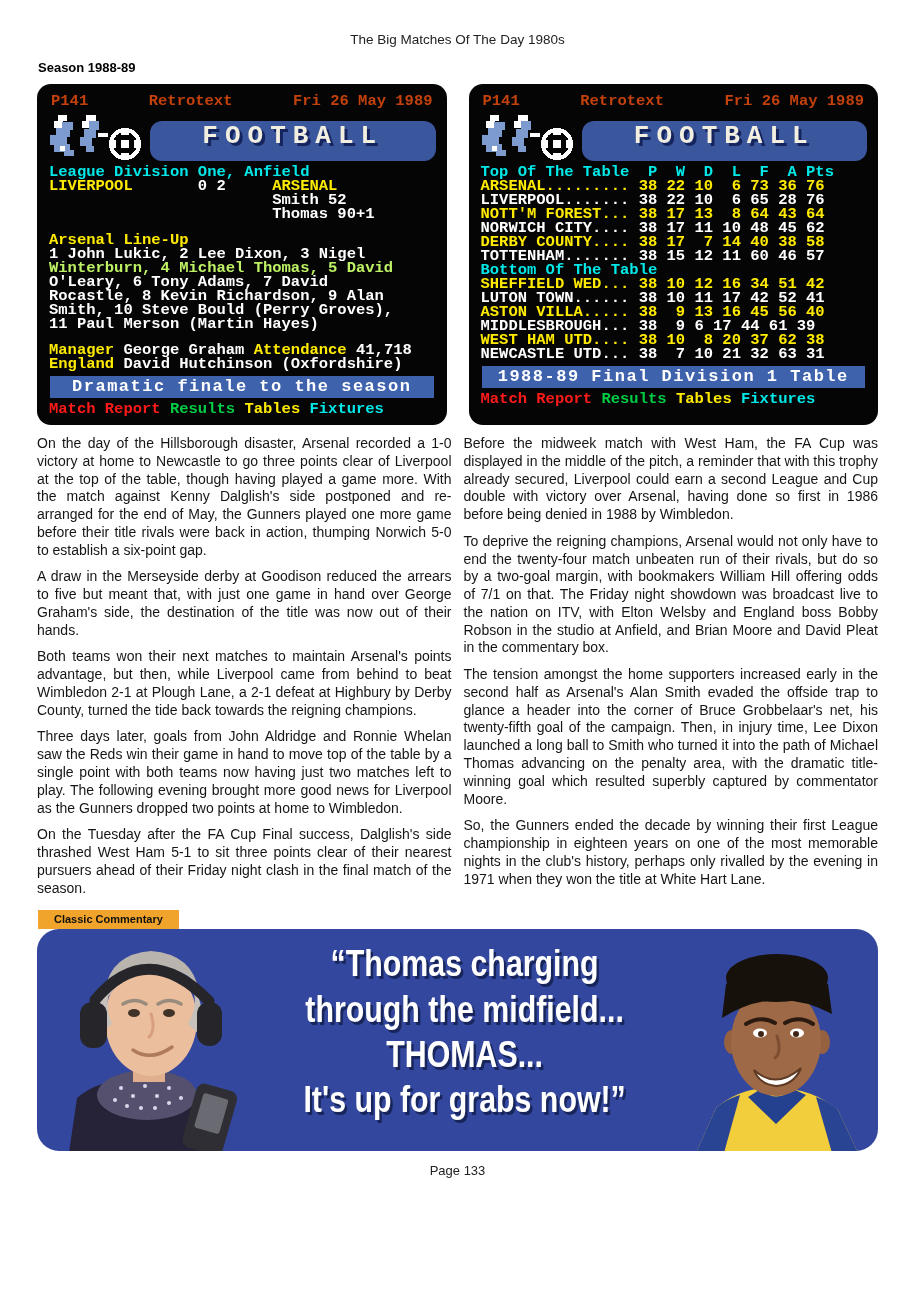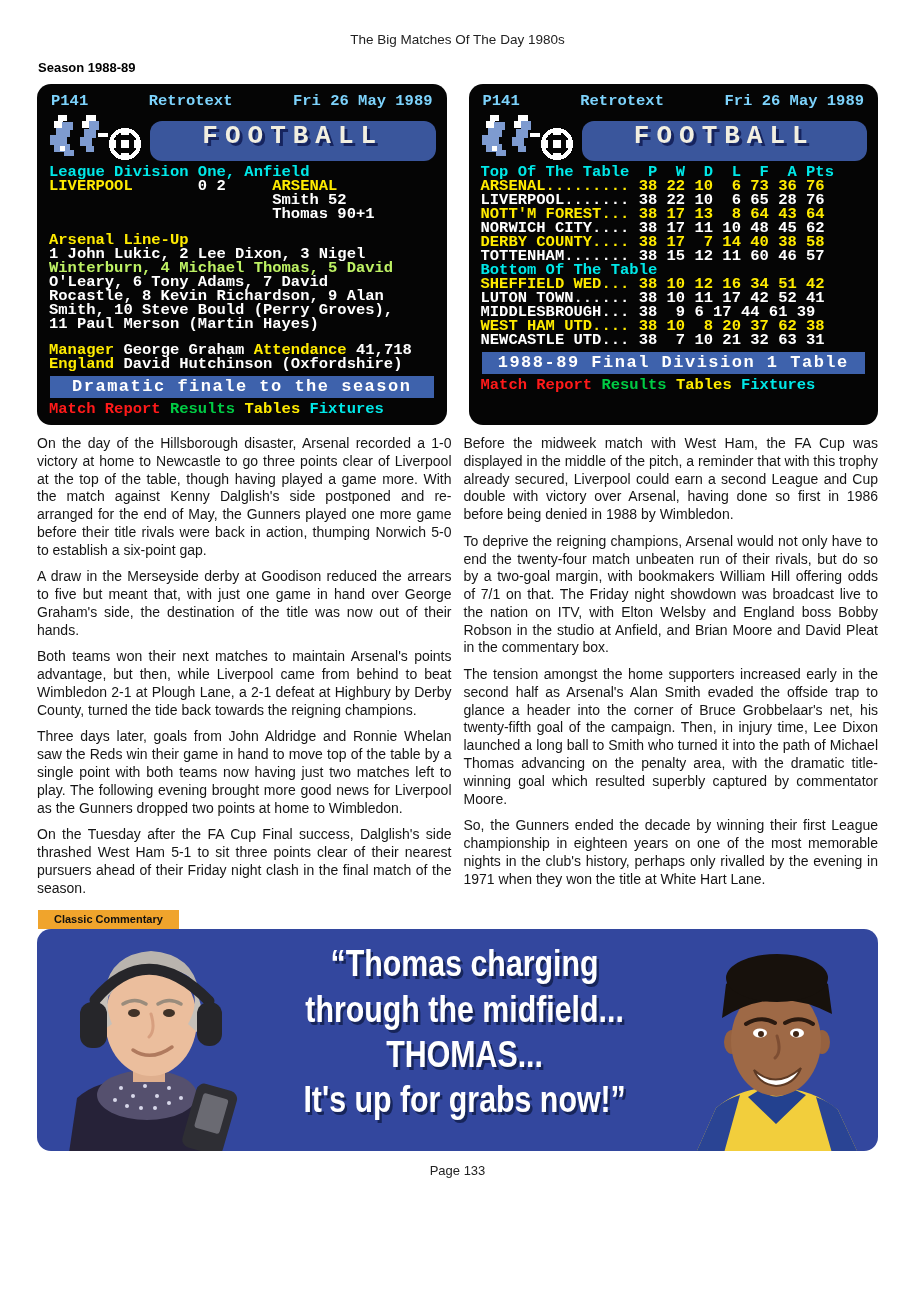--- a/index.html
+++ b/index.html
@@ -12,21 +12,21 @@
   .season-title{font-size:13px;font-weight:bold;margin:13px 0 9px 38px;color:#000;}
 
   
   .screens{display:flex;gap:22px;margin:0 37px;align-items:stretch;}
   .teletext{
     flex:1;background:#050505;border-radius:14px;padding:7px 11px 9px;
     box-sizing:border-box;overflow:hidden;
   }
   .tt-header{
     display:flex;justify-content:space-between;align-items:center;
-    font:700 15.5px "Liberation Mono",monospace;color:#7dd3fc;padding:1px 3px 2px;
+    font:700 15.5px "Liberation Mono",monospace;color:#c2410c;padding:1px 3px 2px;
     white-space:pre;
   }
   .tt-logo-row{display:flex;align-items:flex-end;height:48px;margin:1px 0 4px;}
   .tt-logo{flex:0 0 auto;margin-right:2px;}
   .tt-banner{
     flex:1;height:40px;line-height:40px;background:#3A569C;color:#F2EFE0;
     font:700 26px "Liberation Mono",monospace;letter-spacing:7px;text-align:center;
     text-shadow:3px 3px 0 #16245E;white-space:nowrap;overflow:hidden;border-radius:12px;
   }
   .tt-body{padding:0 1px;}
@@ -44,21 +44,21 @@
     margin:0 0 9px;font-size:14px;line-height:1.27;text-align:justify;color:#151515;
   }
 
   
   .commentary-tab{
     display:inline-block;margin:4px 0 0 38px;background:#F0A42C;color:#101010;
     font-weight:bold;font-size:11px;padding:3px 16px 4px;
   }
   .commentary-banner{
     position:relative;margin:0 37px;height:222px;background:#33479E;
-    border-radius:14px;overflow:hidden;
+    border-radius:22px;overflow:hidden;
   }
   .commentator-art{position:absolute;left:14px;bottom:-2px;}
   .player-art{position:absolute;right:6px;bottom:-2px;}
   .quote{
     position:absolute;left:218px;right:204px;top:12px;text-align:center;
     color:#fff;font-weight:bold;
   }
   .quote-inner{display:inline-block;transform:scaleX(0.82);transform-origin:center top;white-space:nowrap;}
   .quote-line{
     font-size:37px;line-height:1.22;text-shadow:3px 3px 0 #17255A;letter-spacing:0;
@@ -164,20 +164,21 @@
           <div class="tt-line"><span style="color: rgb(0, 232, 232);">Top Of The Table  P  W  D  L  F  A Pts</span></div>
           <div class="tt-line"><span style="color: rgb(255, 235, 0);">ARSENAL......... 38 22 10  6 73 36 76</span></div>
           <div class="tt-line"><span style="color: rgb(255, 255, 255);">LIVERPOOL....... 38 22 10  6 65 28 76</span></div>
           <div class="tt-line"><span style="color: rgb(255, 235, 0);">NOTT'M FOREST... 38 17 13  8 64 43 64</span></div>
           <div class="tt-line"><span style="color: rgb(255, 255, 255);">NORWICH CITY.... 38 17 11 10 48 45 62</span></div>
           <div class="tt-line"><span style="color: rgb(255, 235, 0);">DERBY COUNTY.... 38 17  7 14 40 38 58</span></div>
           <div class="tt-line"><span style="color: rgb(255, 255, 255);">TOTTENHAM....... 38 15 12 11 60 46 57</span></div>
           <div class="tt-line"><span style="color: rgb(0, 232, 232);">Bottom Of The Table</span></div>
           <div class="tt-line"><span style="color: rgb(255, 235, 0);">SHEFFIELD WED... 38 10 12 16 34 51 42</span></div>
           <div class="tt-line"><span style="color: rgb(255, 255, 255);">LUTON TOWN...... 38 10 11 17 42 52 41</span></div>
+          <div class="tt-line"><span style="color: rgb(255, 235, 0);">ASTON VILLA..... 38  9 13 16 45 56 40</span></div>
           <div class="tt-line"><span style="color: rgb(255, 255, 255);">MIDDLESBROUGH... 38  9 6 17 44 61 39</span></div>
           <div class="tt-line"><span style="color: rgb(255, 235, 0);">WEST HAM UTD.... 38 10  8 20 37 62 38</span></div>
           <div class="tt-line"><span style="color: rgb(255, 255, 255);">NEWCASTLE UTD... 38  7 10 21 32 63 31</span></div>
           <div class="tt-bar">1988-89 Final Division 1 Table</div>
           <div class="tt-line"><span style="color: rgb(255, 26, 26);">Match Report</span><span style="color: rgb(255, 255, 255);"> </span><span style="color: rgb(0, 204, 68);">Results</span><span style="color: rgb(255, 255, 255);"> </span><span style="color: rgb(255, 235, 0);">Tables</span><span style="color: rgb(255, 255, 255);"> </span><span style="color: rgb(0, 232, 232);">Fixtures</span></div>
         </div>
     </div>
   </div>
 
   

